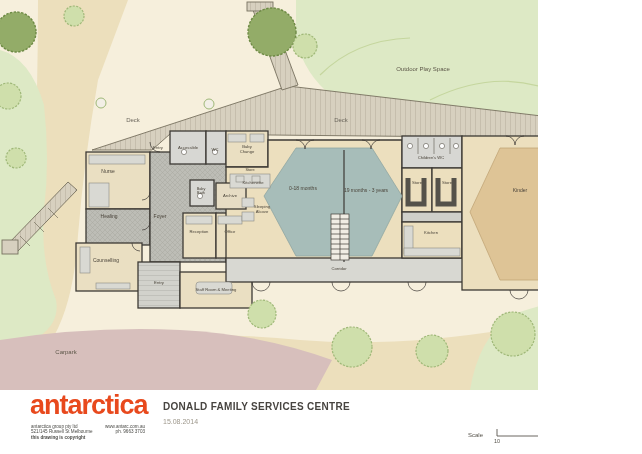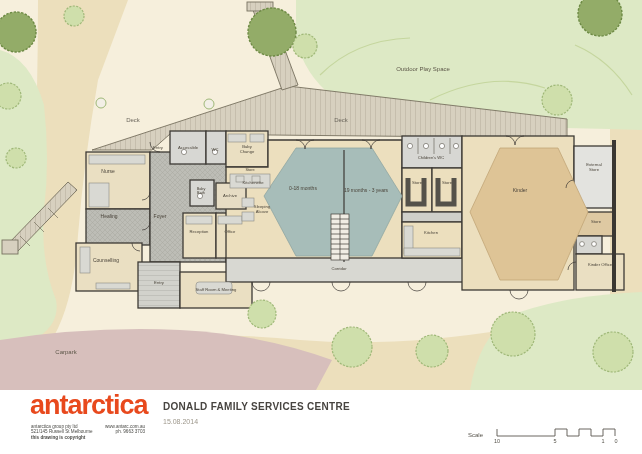--- a/index.html
+++ b/index.html
@@ -1,16 +1,16 @@
 <!DOCTYPE html>
 <html><head>
 <meta charset="utf-8">
 <style>
   html,body{margin:0;padding:0;background:#ffffff;}
-  #page{position:relative;width:642px;height:454px;background:#ffffff;overflow:hidden;
+  #page{position:relative;width:538px;height:454px;background:#ffffff;overflow:hidden;
         font-family:"Liberation Sans",sans-serif;}
   #plan-svg{position:absolute;left:0;top:0;}
   .lbl{position:absolute;transform:translate(-50%,-50%);font-size:5px;line-height:1.15;
        color:#4a443a;white-space:pre-line;text-align:center;pointer-events:none;}
   .lbl.md{font-size:6px;color:#5d5749;}
   .lbl.sm{font-size:4.2px;}
   .lbl.xs{font-size:3.8px;}
   .lbl.grey{color:#6b665c;}
   
   .logo{position:absolute;left:30px;top:390px;font-size:27px;font-weight:bold;

